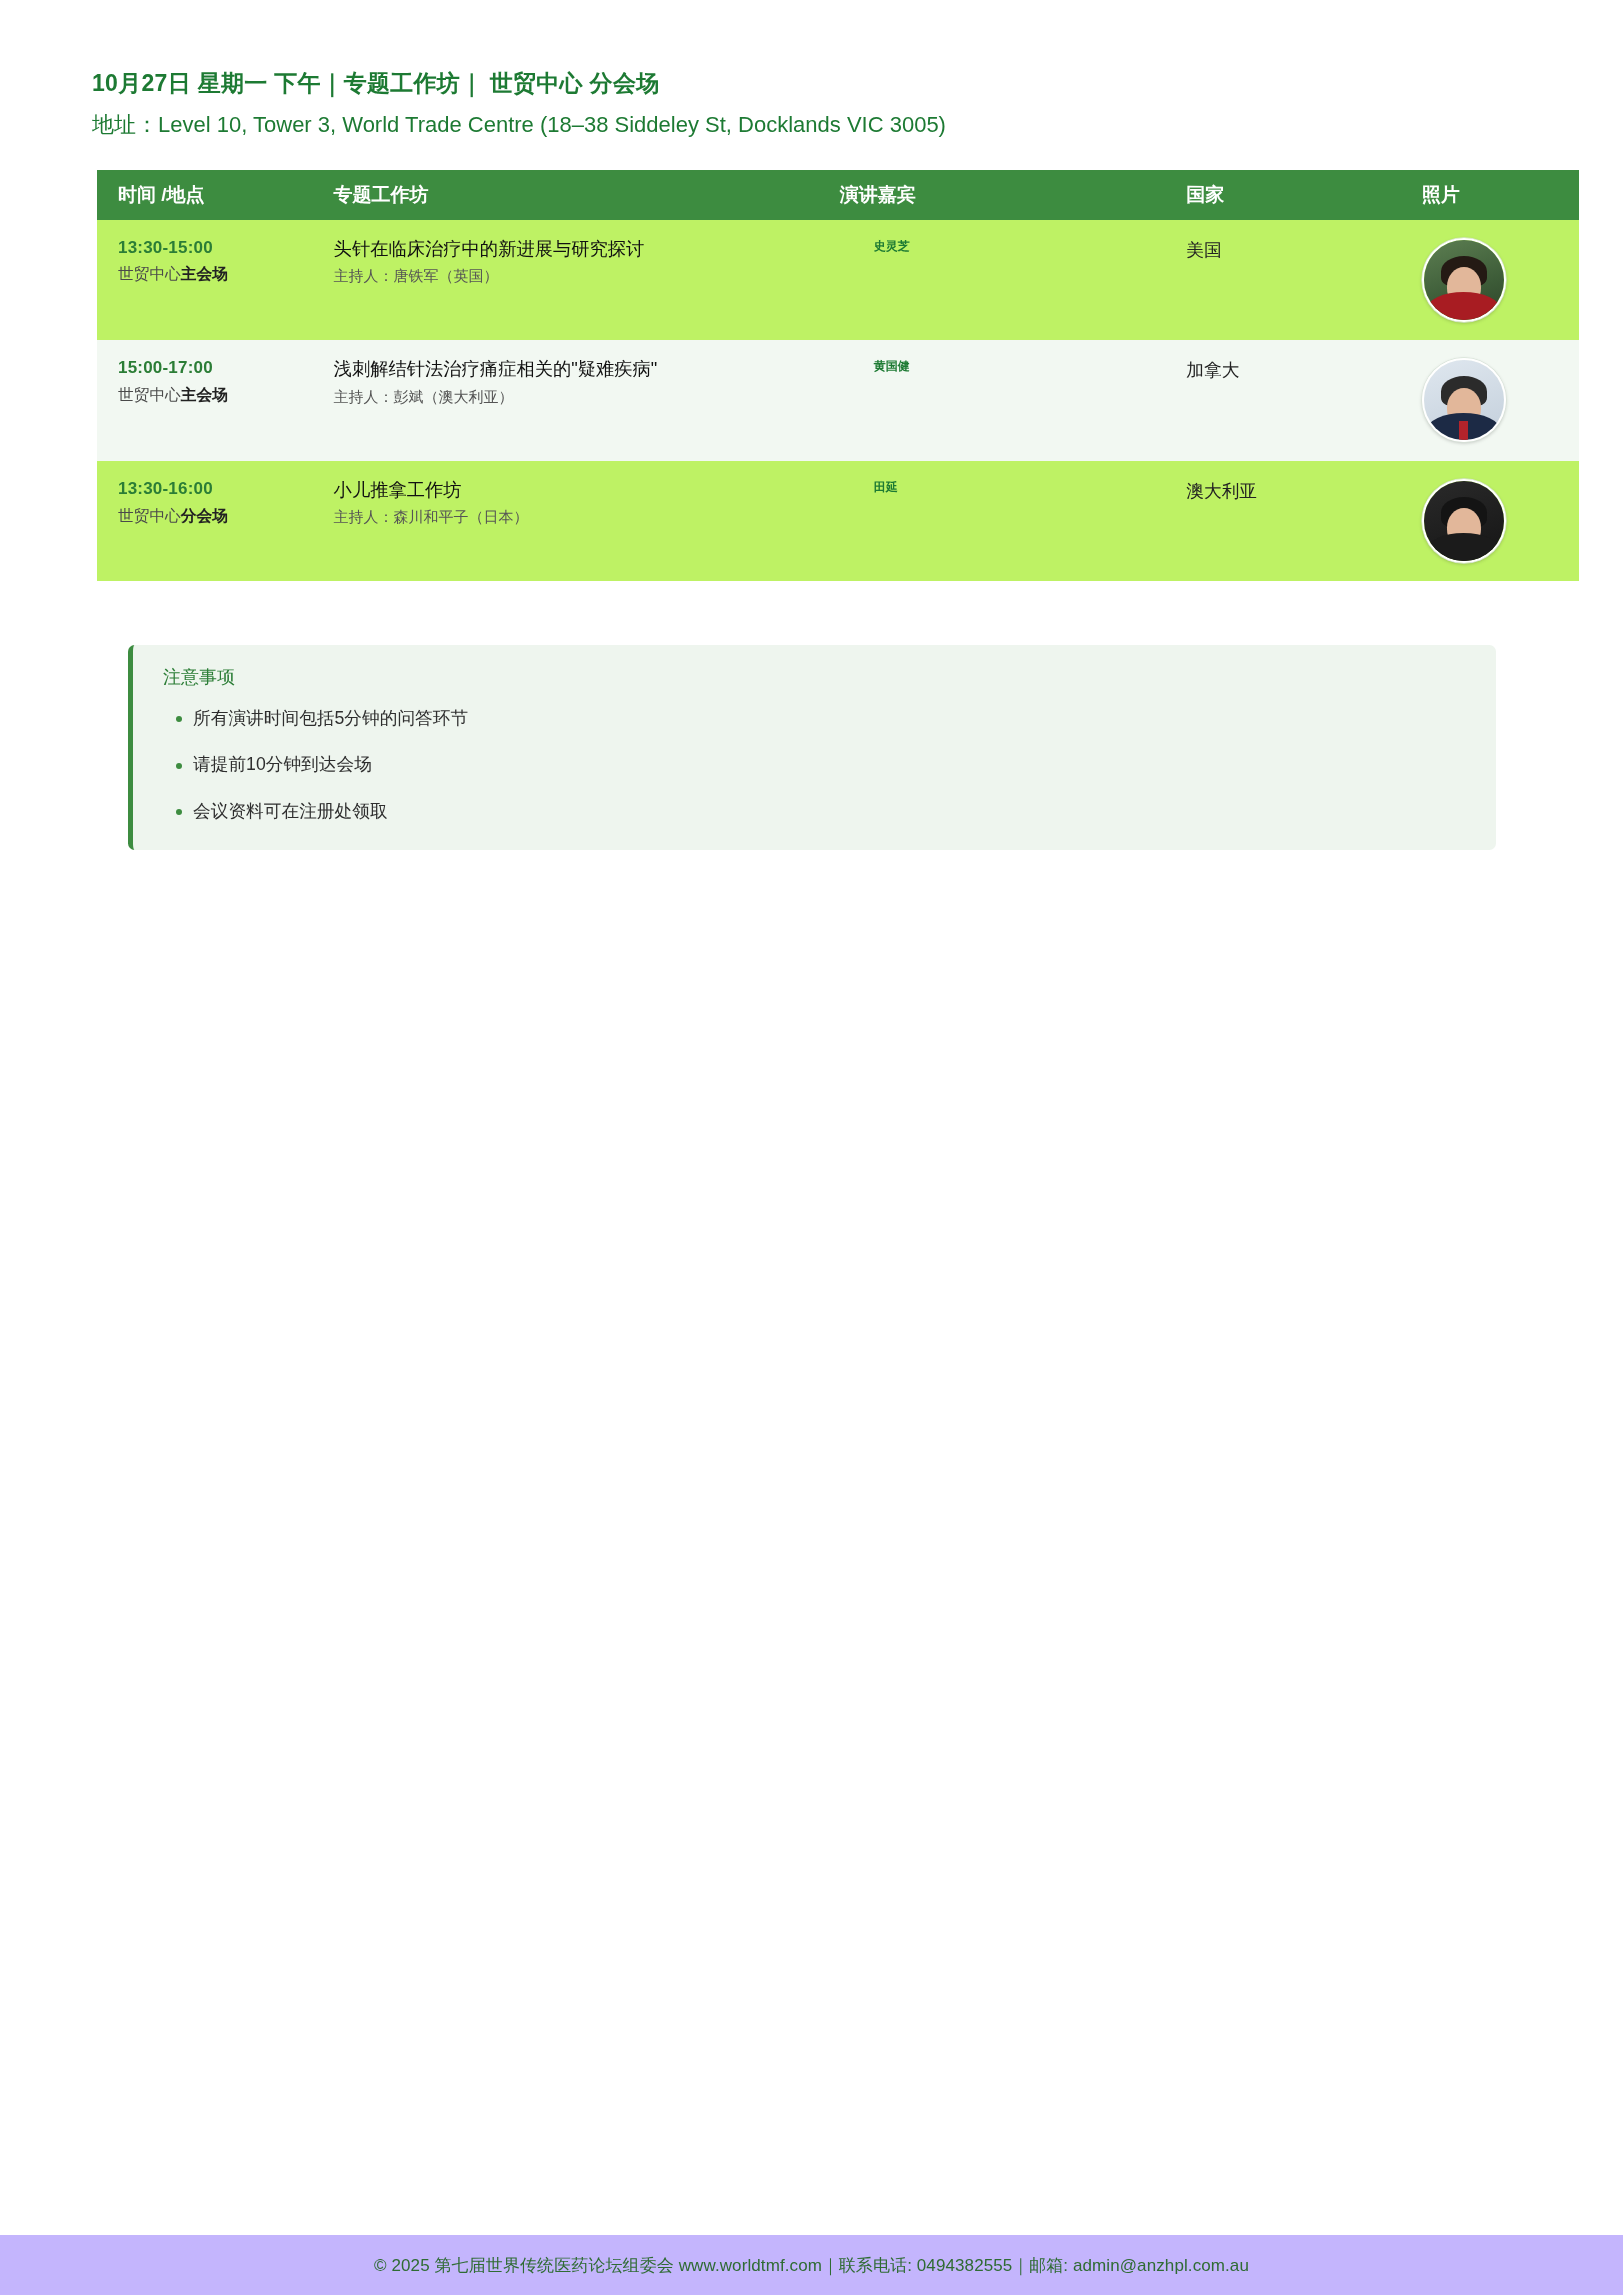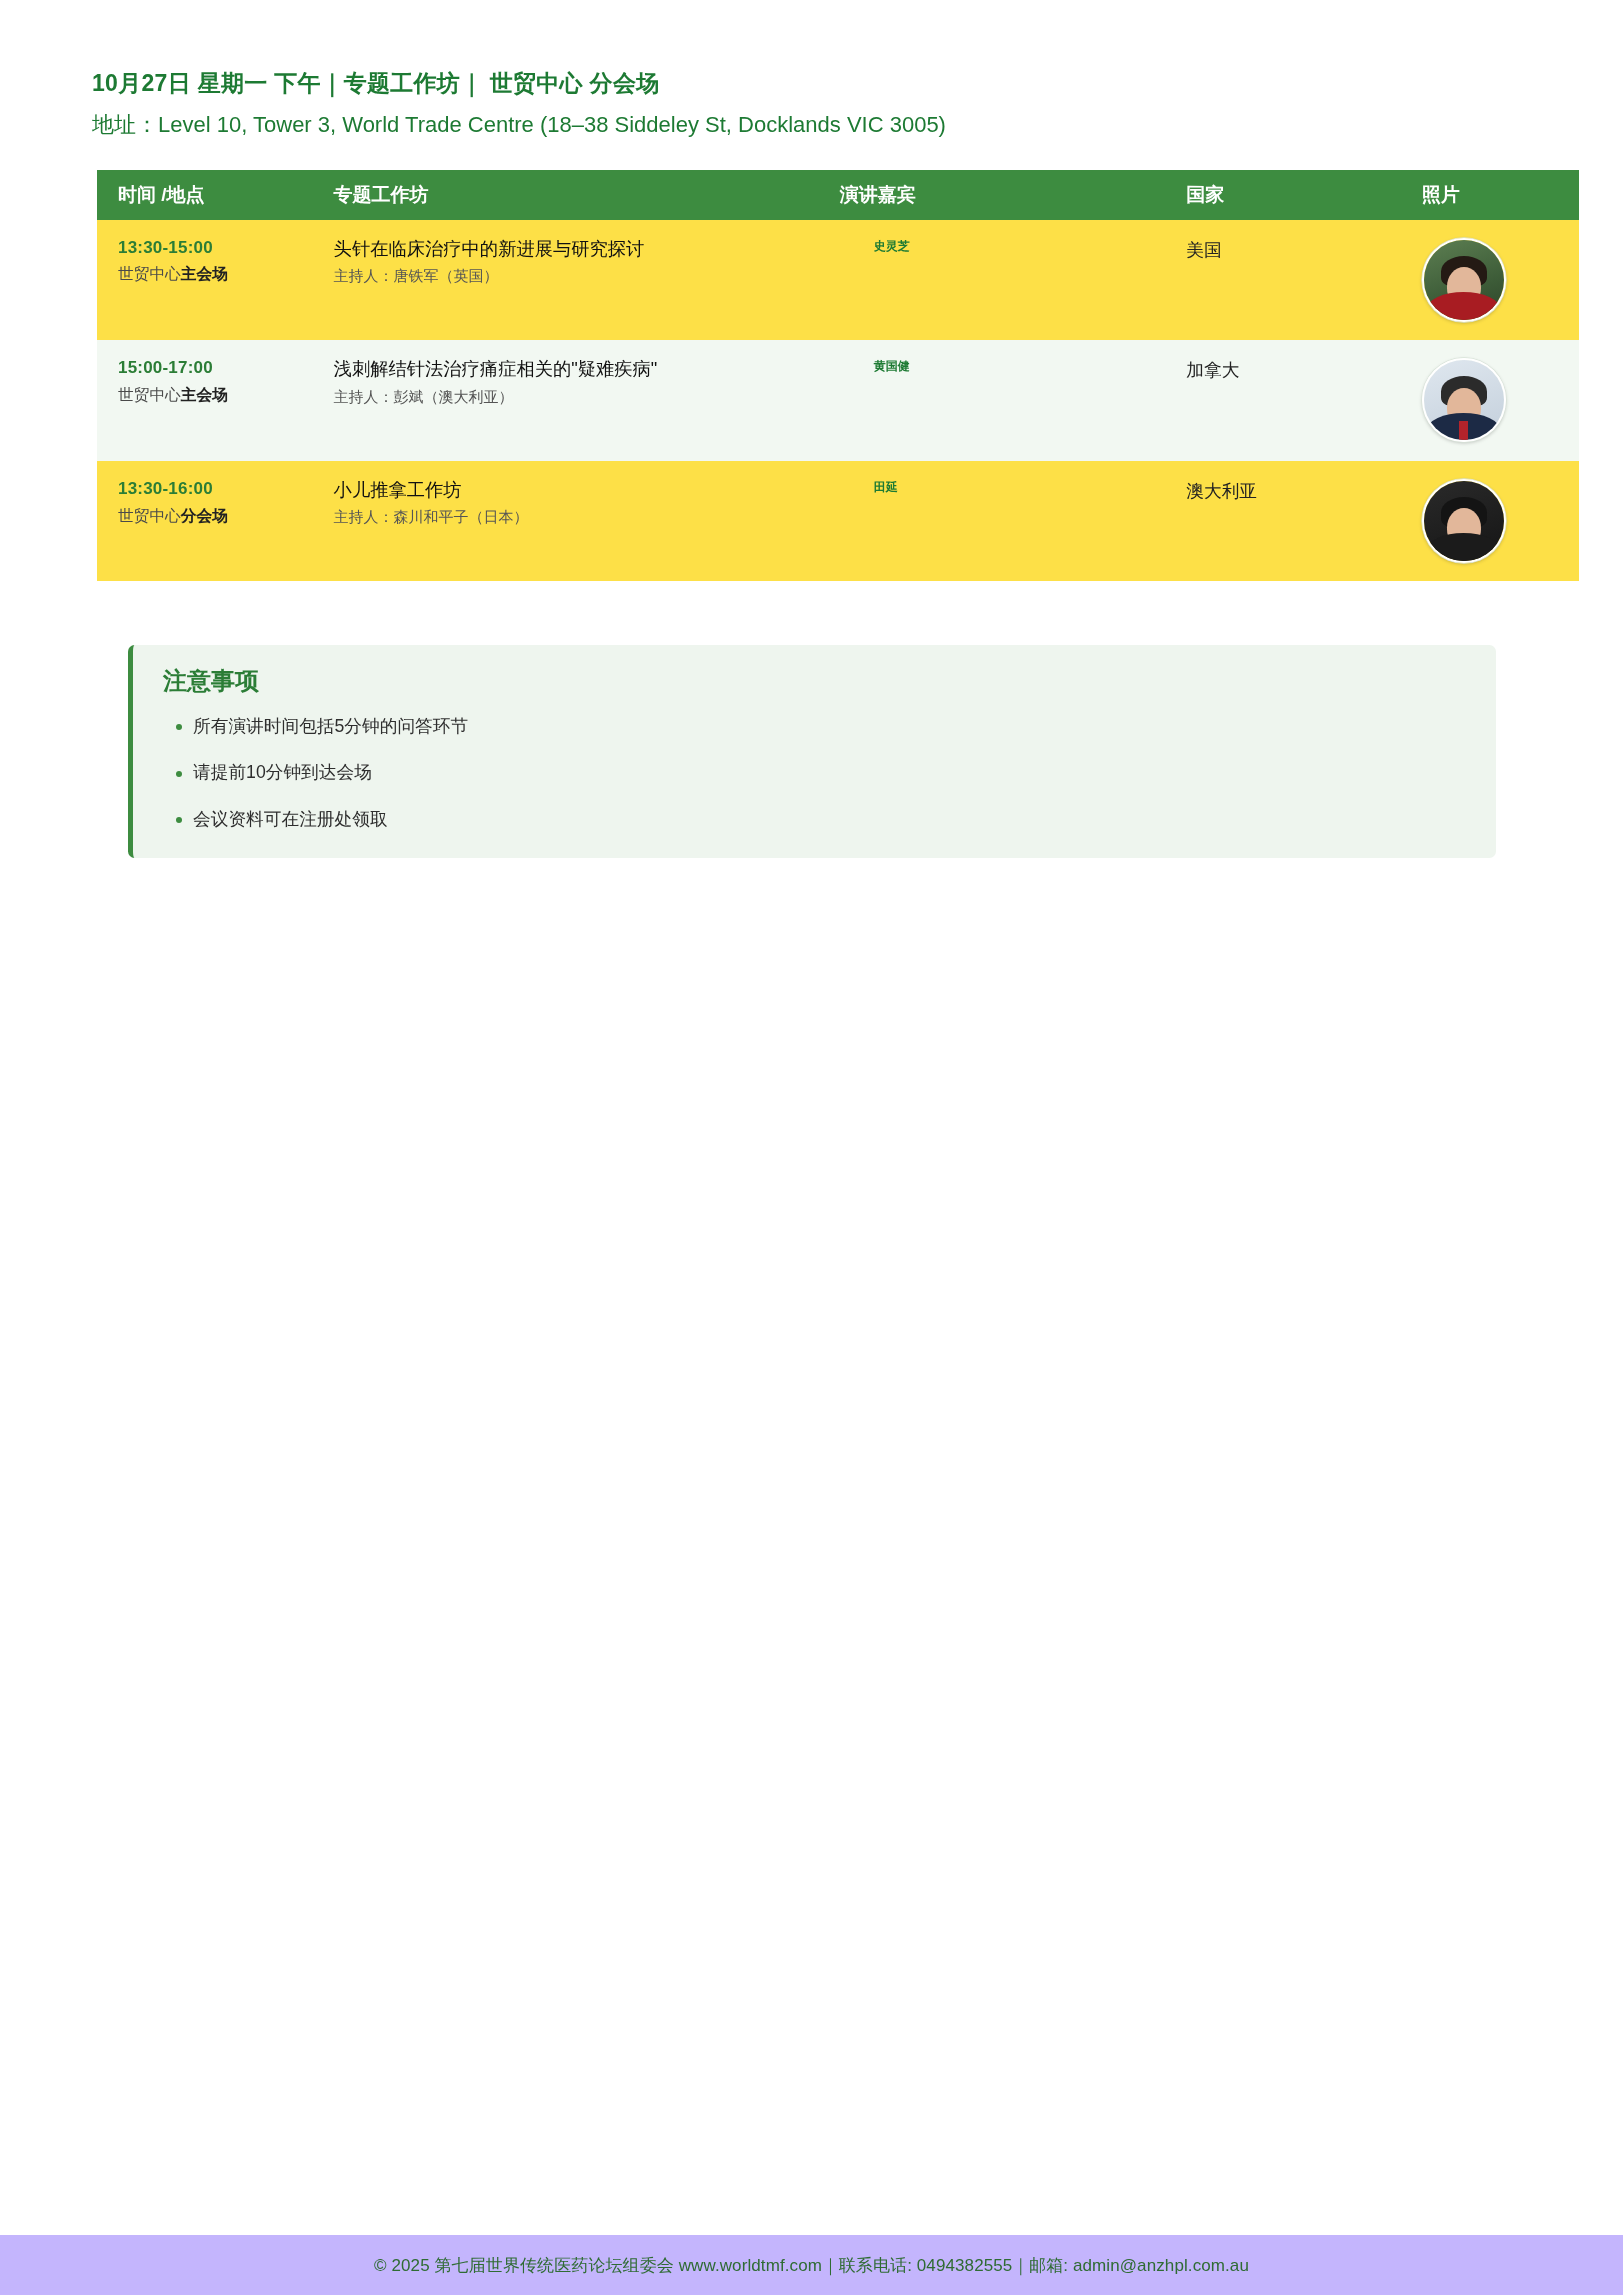--- a/index.html
+++ b/index.html
@@ -63,21 +63,21 @@
     padding: 11.8px 0 11.8px 0;
     height: 22px;
     vertical-align: middle;
   }
   .col-time   { width: 196px; padding-left: 21px !important; }
   .col-topic  { width: 497px; padding-left: 19.6px !important; }
   .col-speaker{ width: 340px; padding-left: 9.2px !important; }
   .col-country{ width: 229px; padding-left: 6.5px !important; }
   .col-photo  { width: 157px; padding-left: 6.5px !important; }
 
-  .schedule-table tbody tr.row-even { background: #fde047; }
+  .schedule-table tbody tr.row-even { background: #bef264; }
   .schedule-table tbody tr.row-odd  { background: #f2f8f2; }
 
   .schedule-table tbody td {
     vertical-align: top;
     padding-top: 18.3px;
     padding-bottom: 18.3px;
     height: 84px;
   }
   .cell-time {
     padding-left: 21px;
@@ -190,22 +190,22 @@
     top: 645px;
     width: 1368px;
     background: #eef5ee;
     border-left: 5.9px solid #3d8c40;
     border-radius: 6.5px;
     padding: 19.6px 26px 22px 30px;
     box-sizing: border-box;
   }
   .notes-title {
     color: #2b7d36;
-    font-size: 24px;
-    font-weight: bold;
+    font-size: 18px;
+    font-weight: normal;
     margin-bottom: 11.8px;
   }
   .notes-list {
     margin: 0;
     padding: 0;
     list-style: none;
   }
   .notes-list li {
     position: relative;
     color: #2e2e2e;

